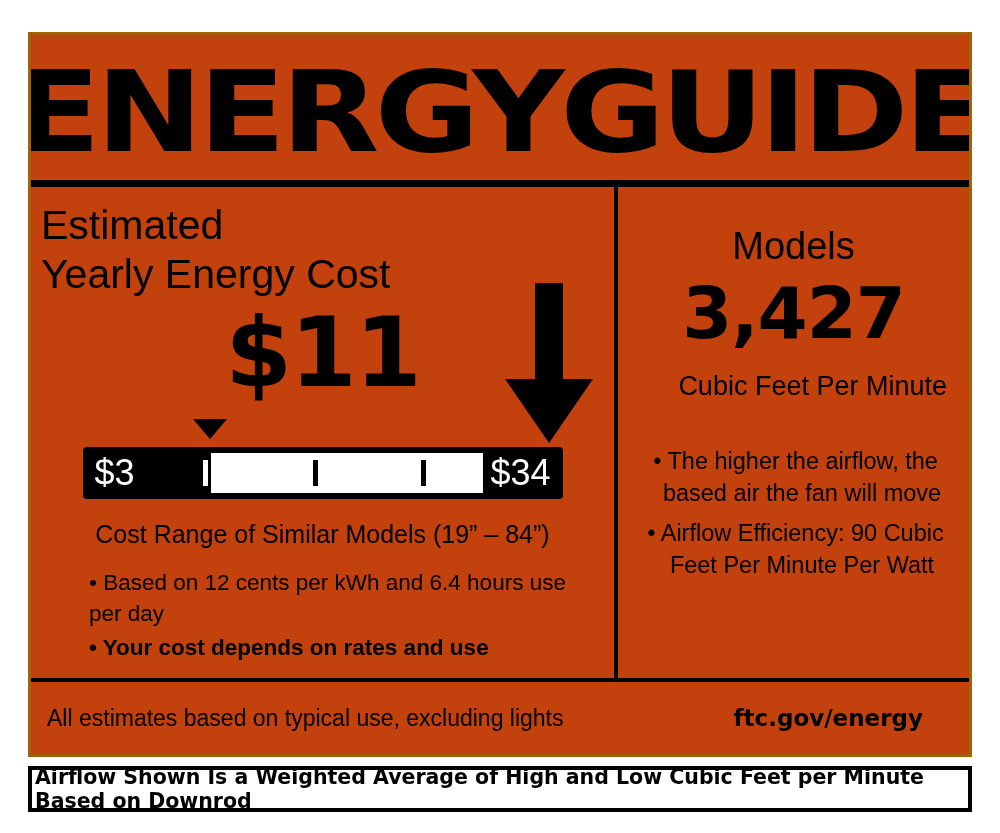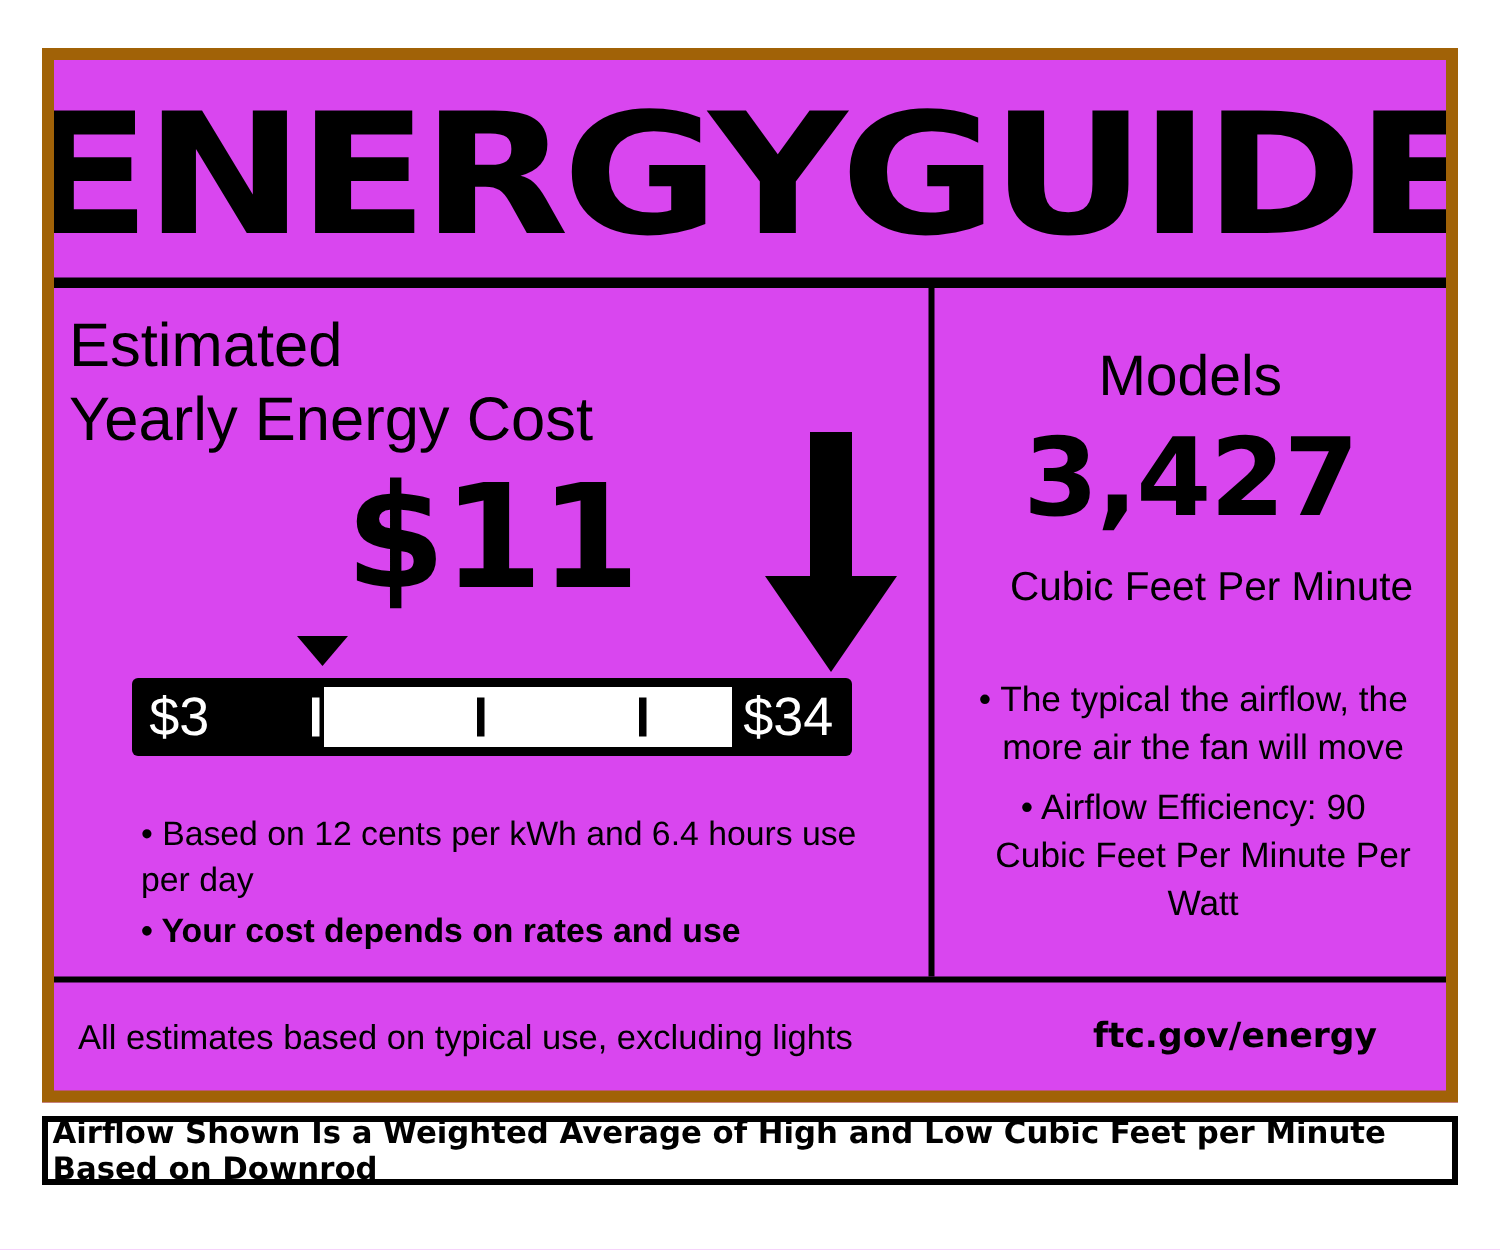--- a/index.html
+++ b/index.html
@@ -17,22 +17,22 @@
 
   .label-wrap {
     position: absolute;
     left: 28px;
     top: 32px;
     width: 944px;
   }
 
   
   .label-box {
-    border: 8px solid #a16207;
-    background: #d946ef;
+    border: 3px solid #a16207;
+    background: #c2410c;
     box-sizing: border-box;
   }
 
   
   .title-band {
     border-bottom: 7px solid #000;
     text-align: center;
     padding: 2px 0 0 0;
     position: relative;
     height: 152px;
@@ -279,33 +279,34 @@
           <div class="range-bar">
             <div class="range-low">$3</div>
             <div class="range-inner"></div>
             <div class="tick white" style="left:120px;"></div>
             <div class="tick" style="left:230px;"></div>
             <div class="tick" style="left:338px;"></div>
             <div class="range-high">$34</div>
           </div>
         </div>
 
+        <div class="range-caption">Cost Range of Similar Models (19” – 84”)</div>
 
         <div class="bullets">
           <div>• Based on 12 cents per kWh and 6.4 hours use per day</div>
           <div class="bold">• Your cost depends on rates and use</div>
         </div>
       </div>
 
       <div class="col-right">
         <div class="airflow-title">Models</div>
         <div class="airflow-value">3,427</div>
         <div class="airflow-units">Cubic Feet Per Minute</div>
         <div class="airflow-bullets">
-          <div class="ab">• The typical the airflow, the more air the fan will move</div>
+          <div class="ab">• The higher the airflow, the based air the fan will move</div>
           <div class="ab">• Airflow Efficiency: 90 Cubic Feet Per Minute Per Watt</div>
         </div>
       </div>
     </div>
 
     <div class="footer-row">
       <div class="footer-note">All estimates based on typical use, excluding lights</div>
       <div class="footer-url">ftc.gov/energy</div>
     </div>
 

